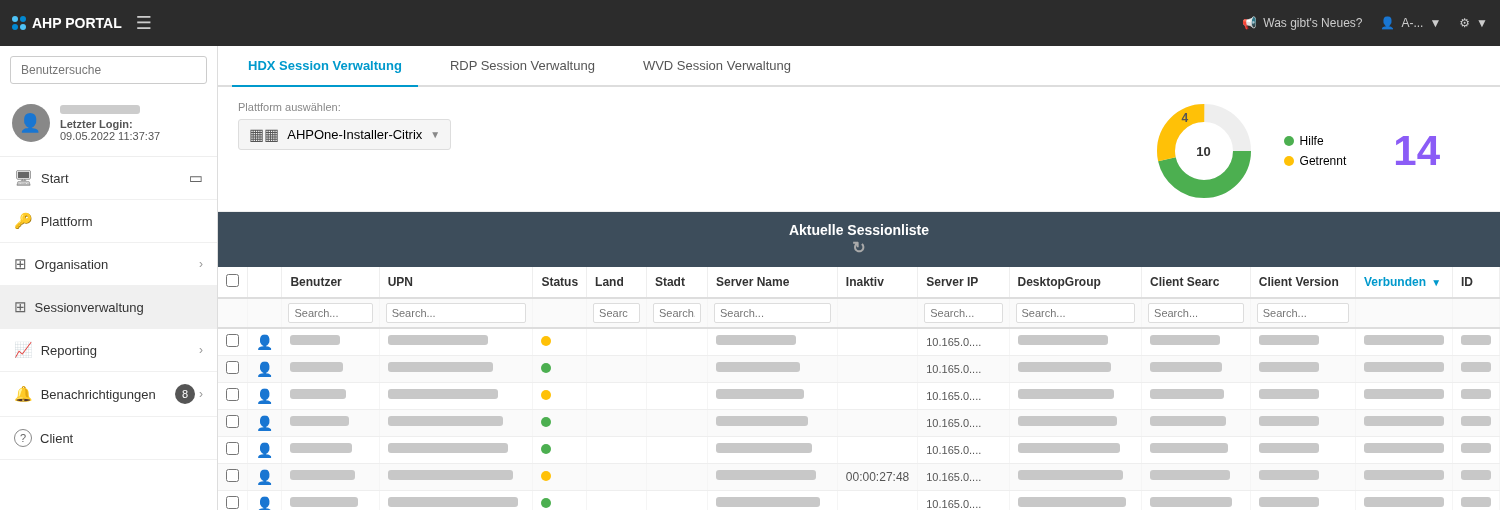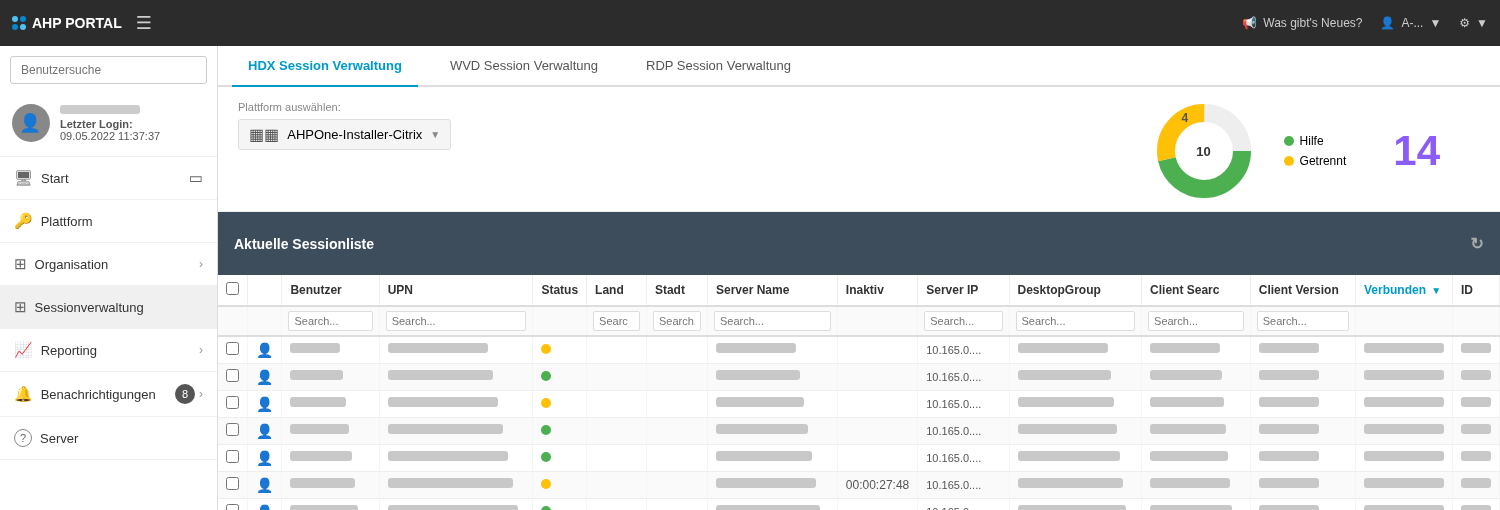--- a/index.html
+++ b/index.html
@@ -177,26 +177,27 @@
     }
     .legend { display: flex; flex-direction: column; gap: 6px; font-size: 12px; }
     .legend-item { display: flex; align-items: center; gap: 6px; }
     .legend-dot { width: 10px; height: 10px; border-radius: 50%; }
     .total-count { font-size: 42px; font-weight: bold; color: #8b5cf6; margin-left: 17px; }
 
     
     .session-list-header {
       background: #3d4d5b;
       color: #fff;
-      padding: 22px 16px;
+      padding: 10px 16px;
       display: flex;
       align-items: center;
       justify-content: space-between;
       font-size: 14px;
       font-weight: bold;
+      flex-direction: column;
     }
     .refresh-btn { cursor: pointer; font-size: 16px; color: #aaa; }
 
     
     .table-wrap { overflow: auto; flex: 1; }
     table { width: 100%; border-collapse: collapse; background: #fff; font-size: 12px; }
     thead tr { background: #fff; border-bottom: 2px solid #ddd; }
     th {
       padding: 7px 8px;
       text-align: left;
@@ -325,32 +326,32 @@
           <span>Benachrichtigungen</span>
         </div>
         <div style="display:flex;align-items:center;gap:4px;">
           <div class="sidebar-badge">8</div>
           <span class="sidebar-arrow">›</span>
         </div>
       </div>
       <div class="sidebar-item">
         <div class="sidebar-item-left">
           <span class="sidebar-icon" style="border:1px solid #888;border-radius:50%;width:18px;height:18px;display:flex;align-items:center;justify-content:center;font-size:11px;">?</span>
-          <span>Server</span>
+          <span>Client</span>
         </div>
       </div>
     </nav>
   </div>
 
   <div class="main">
 
     <div class="tabs">
       <div class="tab active">HDX Session Verwaltung</div>
+      <div class="tab">RDP Session Verwaltung</div>
       <div class="tab">WVD Session Verwaltung</div>
-      <div class="tab">RDP Session Verwaltung</div>
     </div>
 
     <div class="provider-section">
       <div>
         <div class="provider-label">Plattform auswählen:</div>
         <div class="provider-select">
           <span class="provider-icon">▦▦</span>
           <span>AHPOne-Installer-Citrix</span>
           <span style="font-size:10px;color:#888;">▼</span>
         </div>

